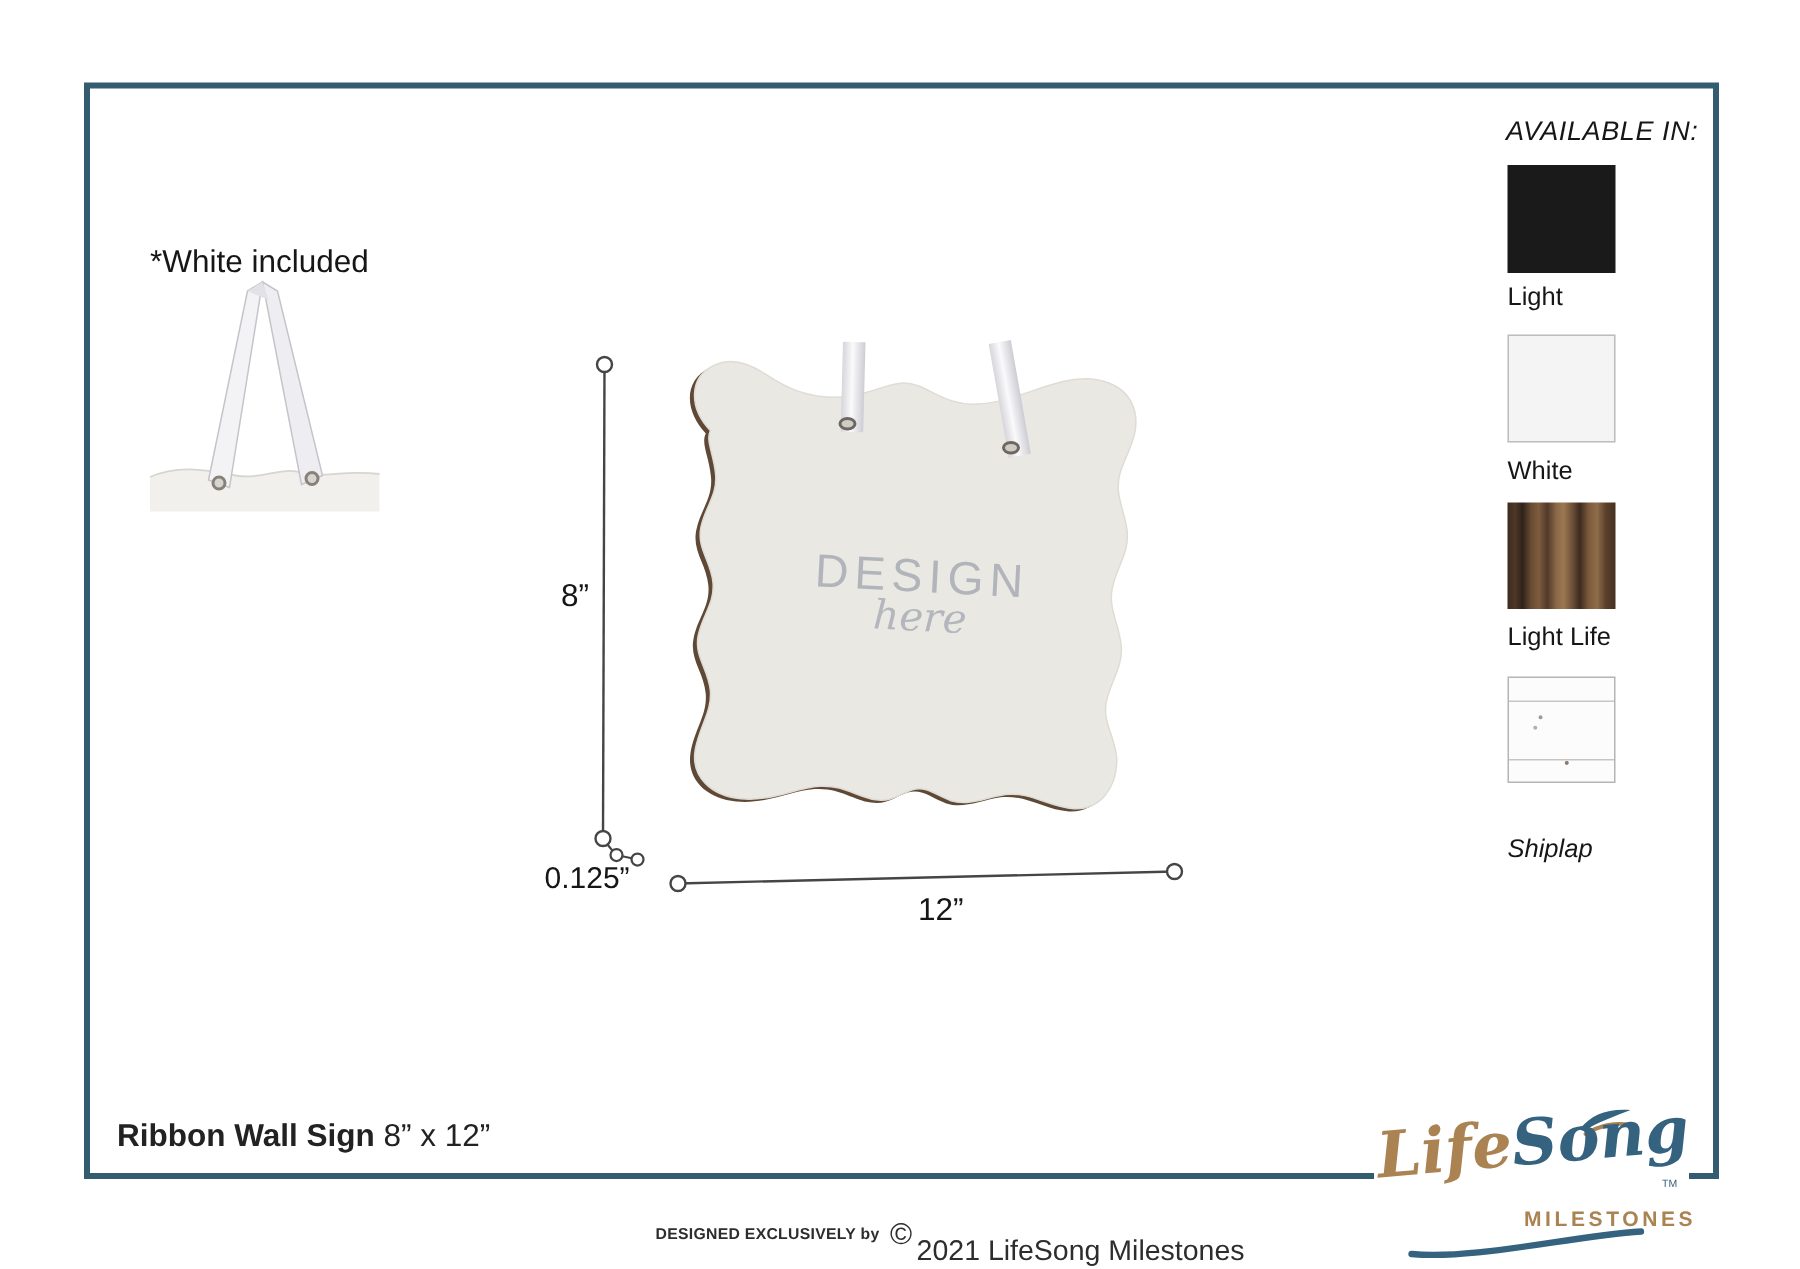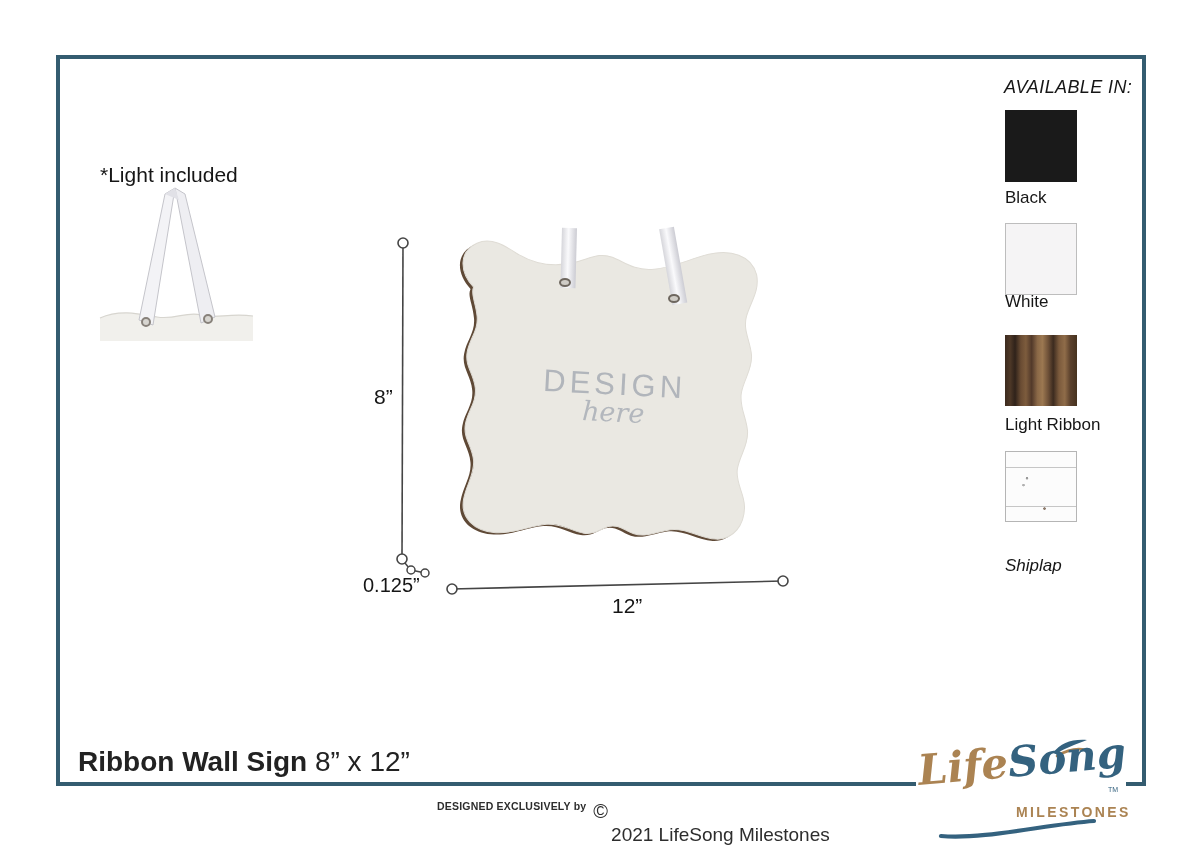--- a/index.html
+++ b/index.html
@@ -40,26 +40,26 @@
        #5a402c 91%,#46321f 100%);}
   .swatch-shiplap{top:451px;height:71px;background-color:#fcfcfc;border:1px solid #b5b5b5;
      background-image:
        radial-gradient(circle at 30% 38%, #9a9a9a 0 1px, transparent 1.6px),
        radial-gradient(circle at 25% 48%, #b0b0b0 0 1px, transparent 1.6px),
        radial-gradient(circle at 55% 82%, #8d7b6d 0 1px, transparent 1.6px),
        linear-gradient(#c6c6c6,#c6c6c6),
        linear-gradient(#c6c6c6,#c6c6c6);
      background-size:100% 100%,100% 100%,100% 100%,100% 1px,100% 1px;
      background-position:0 0,0 0,0 0,0 15px,0 54px;background-repeat:no-repeat;}
-  .label-black{top:188px;} .label-white{top:292px;} .label-wood{top:415px;} .label-shiplap{top:556px;font-style:italic;}
+  .label-black{top:188px;} .label-white{top:304px;} .label-wood{top:415px;} .label-shiplap{top:556px;font-style:italic;}
   
-  .product-title{position:absolute;left:78px;top:746px;font-size:28px;color:#222;}
+  .product-title{position:absolute;left:78px;top:746px;font-size:21px;color:#222;}
   .product-title .bold{font-weight:bold;}
   .credit{position:absolute;left:437px;top:800px;width:340px;white-space:nowrap;color:#2d2d2d;
-          display:flex;align-items:flex-start;}
+          display:flex;align-items:center;}
   .credit-small{font-size:10.5px;font-weight:bold;letter-spacing:0.2px;}
   .credit-copy{font-size:20px;margin-left:7px;font-weight:400;}
   .credit-rest{font-size:19px;margin-left:3px;margin-top:24px;}
   
   .logo-box{position:absolute;left:916px;top:734px;width:210px;height:112px;background:#ffffff;z-index:5;}
   .logo-script{position:absolute;left:2px;top:12px;font-family:"DejaVu Serif",serif;font-style:italic;
                font-weight:bold;font-size:42px;transform:rotate(-5deg);transform-origin:left center;
                white-space:nowrap;}
   .logo-life{color:#ab8352;} .logo-song{color:#34627f;}
   .logo-tm{position:absolute;left:192px;top:52px;font-size:7px;color:#34627f;}
@@ -68,21 +68,21 @@
   .logo-wave{position:absolute;left:134px;top:2px;}
   .logo-swoosh{position:absolute;left:22px;top:84px;}
 </style>
 </head>
 <body>
 
 <div class="canvas">
 
   <div class="frame"></div>
 
-  <div class="ribbon-note">*Light included</div>
+  <div class="ribbon-note">*White included</div>
   <svg class="ribbon-detail" width="165" height="158" viewBox="0 0 165 158">
 
     <path d="M5,133 C25,124 45,129 62,132 C80,135 92,126 106,130 C120,134 134,128 158,131 L158,156 L5,156 Z" fill="#f1f0ec"></path>
     <path d="M5,133 C25,124 45,129 62,132 C80,135 92,126 106,130 C120,134 134,128 158,131" fill="none" stroke="#d7d5cf" stroke-width="1.2"></path>
 
     <polygon points="70,9 80,3 58,140 44,135" fill="#f3f3f6" stroke="#c4c4ca" stroke-width="1"></polygon>
     <polygon points="80,3 90,9 120,132 106,138" fill="#eeeef2" stroke="#c4c4ca" stroke-width="1"></polygon>
     <path d="M70,9 L80,3 L84,15 Z" fill="#e1e1e7"></path>
 
     <circle cx="51" cy="137" r="4" fill="#d7d5d0" stroke="#87817a" stroke-width="2"></circle>
@@ -133,25 +133,25 @@
     <text x="8" y="367" font-size="20">0.125”</text>
 
     <line x1="97" y1="364" x2="428" y2="356" stroke="#454545" stroke-width="1.6"></line>
     <circle cx="97" cy="364" r="5" fill="#ffffff" stroke="#454545" stroke-width="1.6"></circle>
     <circle cx="428" cy="356" r="5" fill="#ffffff" stroke="#454545" stroke-width="1.6"></circle>
     <text x="257" y="388" font-size="21">12”</text>
   </svg>
 
   <div class="avail-heading">AVAILABLE IN:</div>
   <div class="swatch swatch-black"></div>
-  <div class="swatch-label label-black">Black</div>
+  <div class="swatch-label label-black">Light</div>
   <div class="swatch swatch-white"></div>
   <div class="swatch-label label-white">White</div>
   <div class="swatch swatch-wood"></div>
-  <div class="swatch-label label-wood">Light Ribbon</div>
+  <div class="swatch-label label-wood">Light Life</div>
   <div class="swatch swatch-shiplap"></div>
   <div class="swatch-label label-shiplap">Shiplap</div>
 
   <div class="product-title">
     <span class="bold">Ribbon Wall Sign</span><span> 8” x 12”</span>
   </div>
 
   <div class="credit">
     <span class="credit-small">DESIGNED EXCLUSIVELY by</span>
     <span class="credit-copy">©</span>

